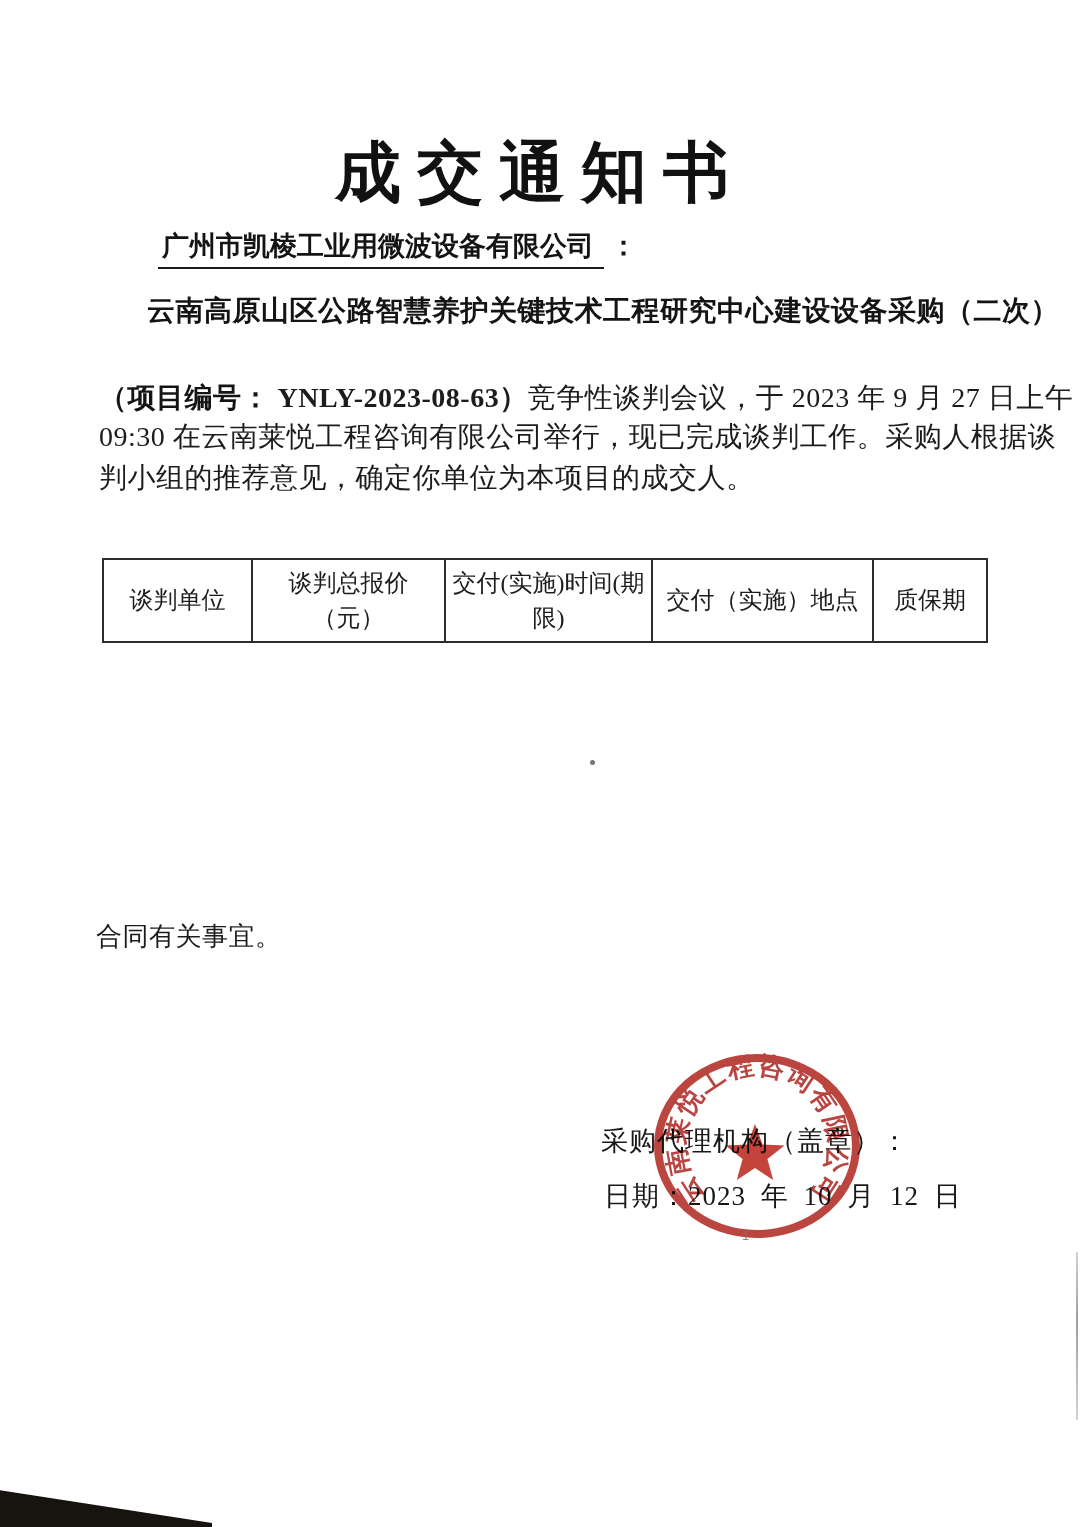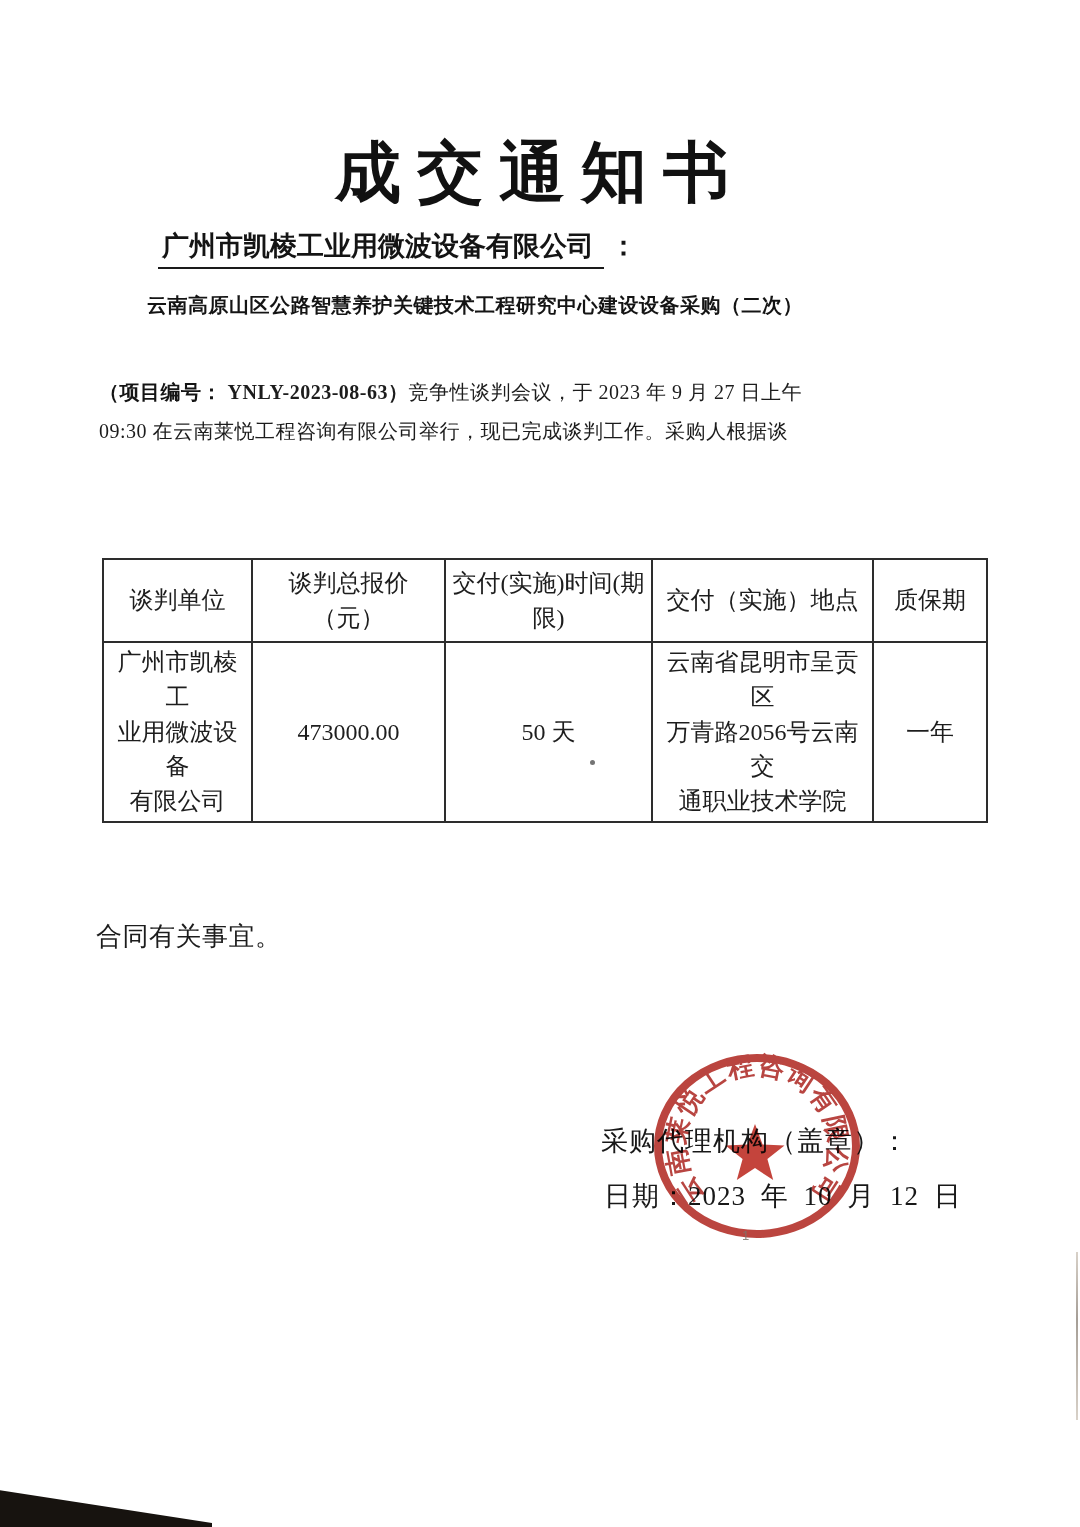--- a/index.html
+++ b/index.html
@@ -26,21 +26,21 @@
     font-family:"Liberation Sans","DejaVu Sans",sans-serif;
     color:#141414;
   }
   .addressee .uline{
     border-bottom:2.5px solid #1a1a1a;
     padding:0 10px 3px 4px;
     display:inline-block;
   }
   .addressee .colon{margin-left:6px;}
   .bodyline{
-    font-size:20px;
+    font-size:28px;
     letter-spacing:0.5px;
     white-space:nowrap;
     color:#1c1c1c;
     text-align:center;
   }
   .boldline{
     font-weight:bold;
     font-family:"Liberation Sans","DejaVu Sans",sans-serif;
     color:#141414;
   }
@@ -116,50 +116,40 @@
   </div>
 
   <div class="abs bodyline boldline" style="left:147px;top:292px;">云南高原山区公路智慧养护关键技术工程研究中心建设设备采购（二次）</div>
 
   <div class="abs bodyline" style="left:99px;top:348px;margin-top:31px;">
     <span class="boldline">（项目编号：</span><span class="semibold"> YNLY-2023-08-63）</span><span>竞争性谈判会议，于 2023 年 9 月 27 日上午</span>
   </div>
 
   <div class="abs bodyline" style="left:99px;top:404px;margin-top:14px;">09:30 在云南莱悦工程咨询有限公司举行，现已完成谈判工作。采购人根据谈</div>
 
+  <div class="abs bodyline" style="left:99px;top:459px;">判小组的推荐意见，确定你单位为本项目的成交人。</div>
 
   <div class="abs tbl-wrap">
     <table class="award">
       <colgroup>
         <col style="width:149px">
           <col style="width:193px">
           <col style="width:207px">
           <col style="width:221px">
           <col style="width:114px">
       </colgroup>
       <tbody>
           <tr class="hdr">
         <td>谈判单位</td>
         <td>谈判总报价
 （元）</td>
         <td>交付(实施)时间(期
 限)</td>
         <td>交付（实施）地点</td>
         <td>质保期</td>
-      </tr>
-      <tr class="bdy">
-        <td>广州市凯棱工
-业用微波设备
-有限公司</td>
-        <td>473000.00</td>
-        <td>50 天</td>
-        <td>云南省昆明市呈贡区
-万青路2056号云南交
-通职业技术学院</td>
-        <td>一年</td>
       </tr>
     </tbody>
       </table>
   </div>
 
   <div class="abs dot-artifact"></div>
 
 
   <div class="abs closing-line" style="left:96px;top:919px;">合同有关事宜。</div>
 

